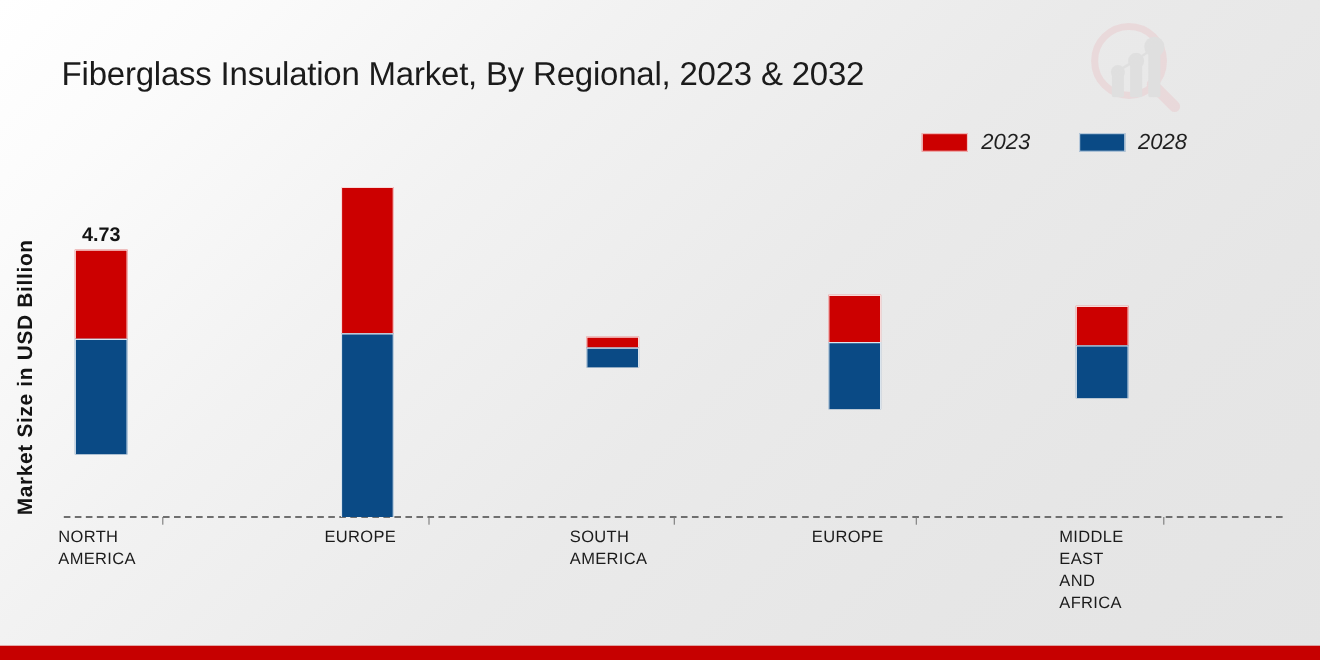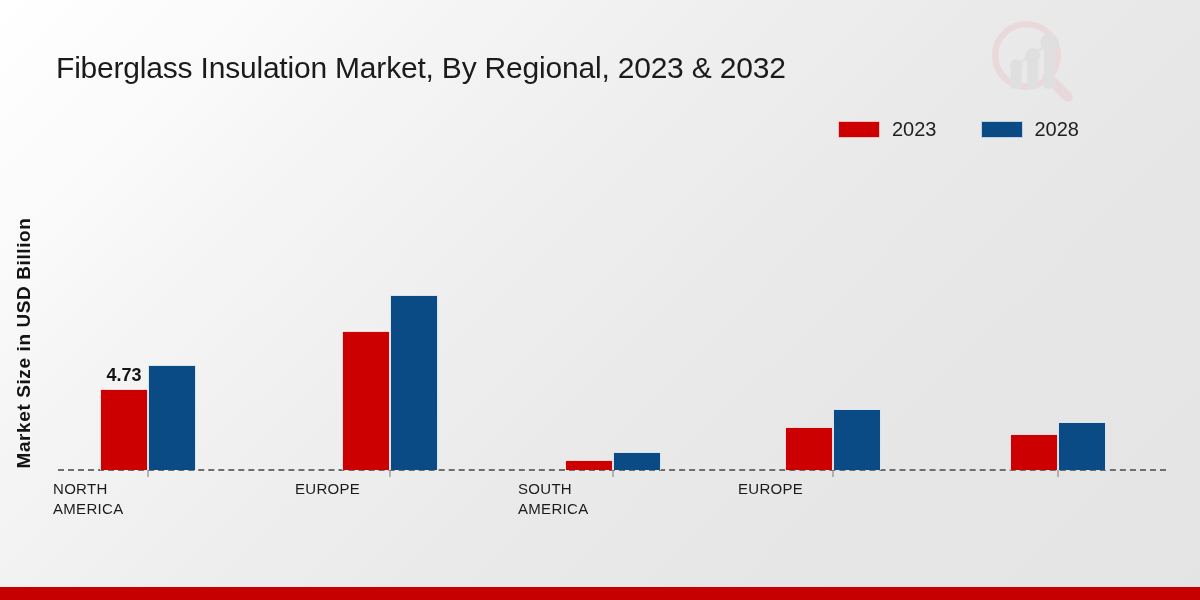--- a/index.html
+++ b/index.html
@@ -61,20 +61,21 @@
     left: 838px;
     top: 118px;
     display: flex;
     align-items: center;
     gap: 44px;
   }
   .legend-item {
     display: flex;
     align-items: center;
     gap: 12px;
+    font-style: italic;
   }
   .legend-swatch {
     width: 42px;
     height: 17px;
     border: 1px solid rgba(255,255,255,0.75);
   }
   .legend-label {
     font-size: 20px;
     color: #1f1f1f;
   }
@@ -121,22 +122,22 @@
     height: 300px;
   }
   .bars {
     position: absolute;
     bottom: 0;
     left: 0;
     width: 100%;
     height: 100%;
     display: flex;
     justify-content: center;
-    align-items: flex-end;
     gap: 0px;
+    flex-direction: column;
   }
   .bar {
     width: 48px;
     border: 1px solid rgba(255,255,255,0.85);
     border-bottom: none;
     position: relative;
   }
   .bar.y2023 { background: #cc0000; }
   .bar.y2032 { background: #0a4a85; }
 
@@ -267,18 +268,24 @@
         <div class="cat-label">
           <div>EUROPE</div>
         </div>
       </div>
       <div class="group" style="left: 920px;">
         <div class="bars">
           <div class="bar y2023" title="2023: 2.1" style="height: 35.9589px;"></div>
           <div class="bar y2032" title="2032: 2.8" style="height: 47.9452px;"></div>
         </div>
         <div class="tick"></div>
+        <div class="cat-label">
+          <div>MIDDLE</div>
+          <div>EAST</div>
+          <div>AND</div>
+          <div>AFRICA</div>
+        </div>
       </div>
     </div>
 
   <div id="bottom-band"></div>
 
 </div>
 
 </body></html>

